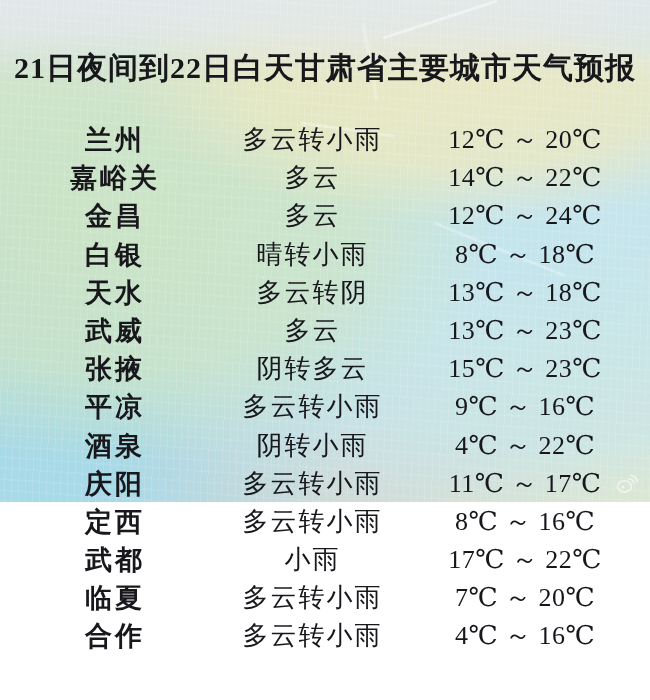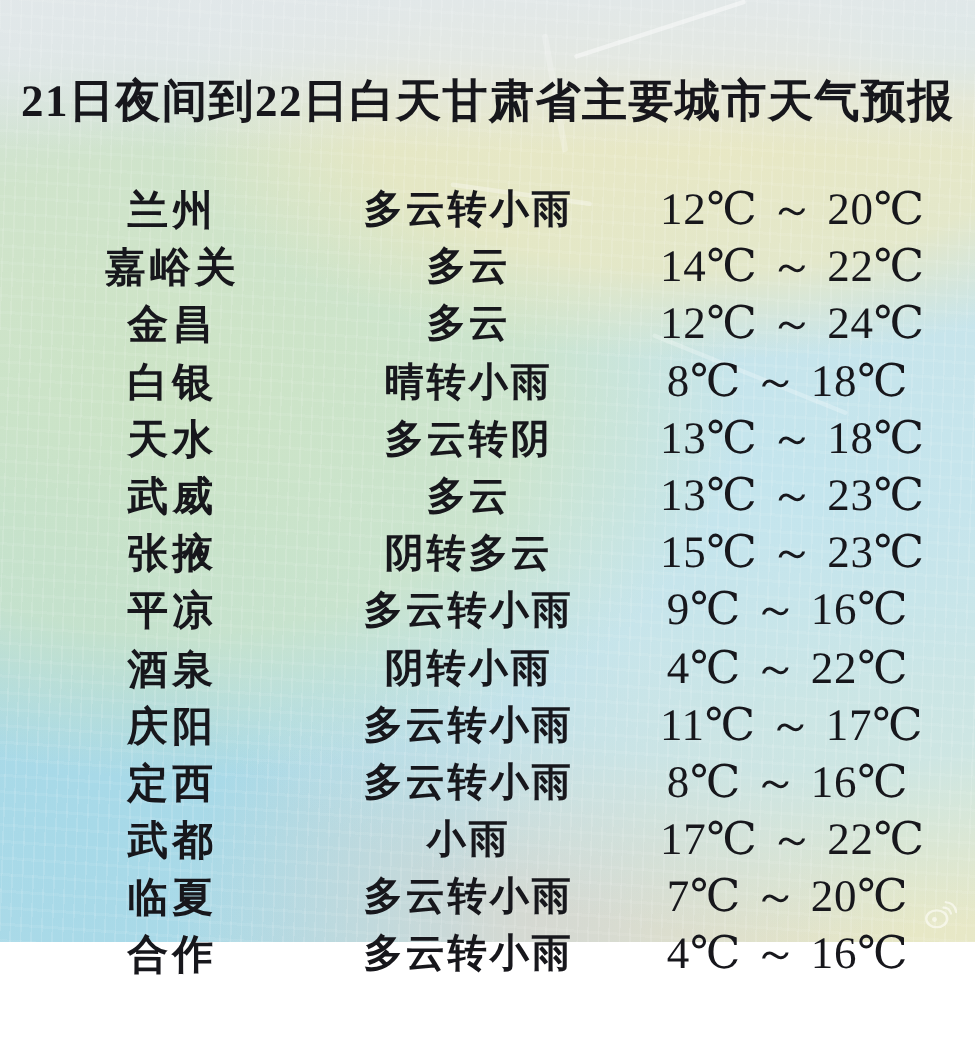--- a/index.html
+++ b/index.html
@@ -3,21 +3,21 @@
 <meta charset="utf-8">
 <style>
   html, body { margin: 0; padding: 0; }
   body {
     width: 650px; height: 700px;
     font-family: "Liberation Serif", "DejaVu Serif", serif;
     overflow: hidden;
   }
   .canvas {
     position: relative;
-    width: 650px; height: 628px;
+    width: 650px; height: 502px;
     color: #17171c;
     background:
       linear-gradient(180deg, rgba(226,232,234,0.95) 0%, rgba(226,232,234,0.80) 6%, rgba(226,232,234,0) 16%),
       radial-gradient(150px 75px at 99% 1%, rgba(190,231,223,0.90) 0%, rgba(190,231,223,0) 80%),
       radial-gradient(400px 180px at 72% 13%, rgba(234,232,194,0.95) 0%, rgba(234,232,194,0.80) 55%, rgba(234,232,194,0) 88%),
       radial-gradient(430px 290px at 18% 42%, rgba(205,228,196,0.95) 0%, rgba(205,228,196,0.75) 55%, rgba(205,228,196,0) 88%),
       radial-gradient(540px 340px at 82% 52%, rgba(195,229,238,0.95) 0%, rgba(195,229,238,0.70) 55%, rgba(195,229,238,0) 88%),
       radial-gradient(300px 240px at 56% 98%, rgba(214,216,209,0.95) 0%, rgba(214,216,209,0) 82%),
       radial-gradient(350px 300px at 94% 96%, rgba(232,232,197,0.97) 0%, rgba(232,232,197,0.85) 50%, rgba(232,232,197,0) 88%),
       radial-gradient(450px 400px at 9% 88%, rgba(167,217,232,1) 0%, rgba(167,217,232,0.88) 55%, rgba(167,217,232,0) 90%),
@@ -64,22 +64,22 @@
   }
   .row { display: contents; }
   .cell {
     height: 38.2px;
     line-height: 38.2px;
     text-align: center;
     white-space: nowrap;
     padding-left: 45px;
   }
   .city    { font-size: 27px; font-weight: 700; letter-spacing: 3px; }
-  .weather { font-size: 26px; font-weight: 700; letter-spacing: 2px; }
-  .temp    { font-size: 30px; font-weight: 400; letter-spacing: 0.5px; }
+  .weather { font-size: 26px; font-weight: 400; letter-spacing: 2px; }
+  .temp    { font-size: 26px; font-weight: 400; letter-spacing: 0.5px; }
 
   .watermark {
     position: absolute;
     right: 12px; bottom: 8px;
     display: flex; align-items: center; gap: 5px;
     color: rgba(250,250,242,0.85);
     font-size: 17px;
     font-weight: 700;
     letter-spacing: 1px;
     text-shadow: 0 0 2px rgba(160,160,140,0.35);

